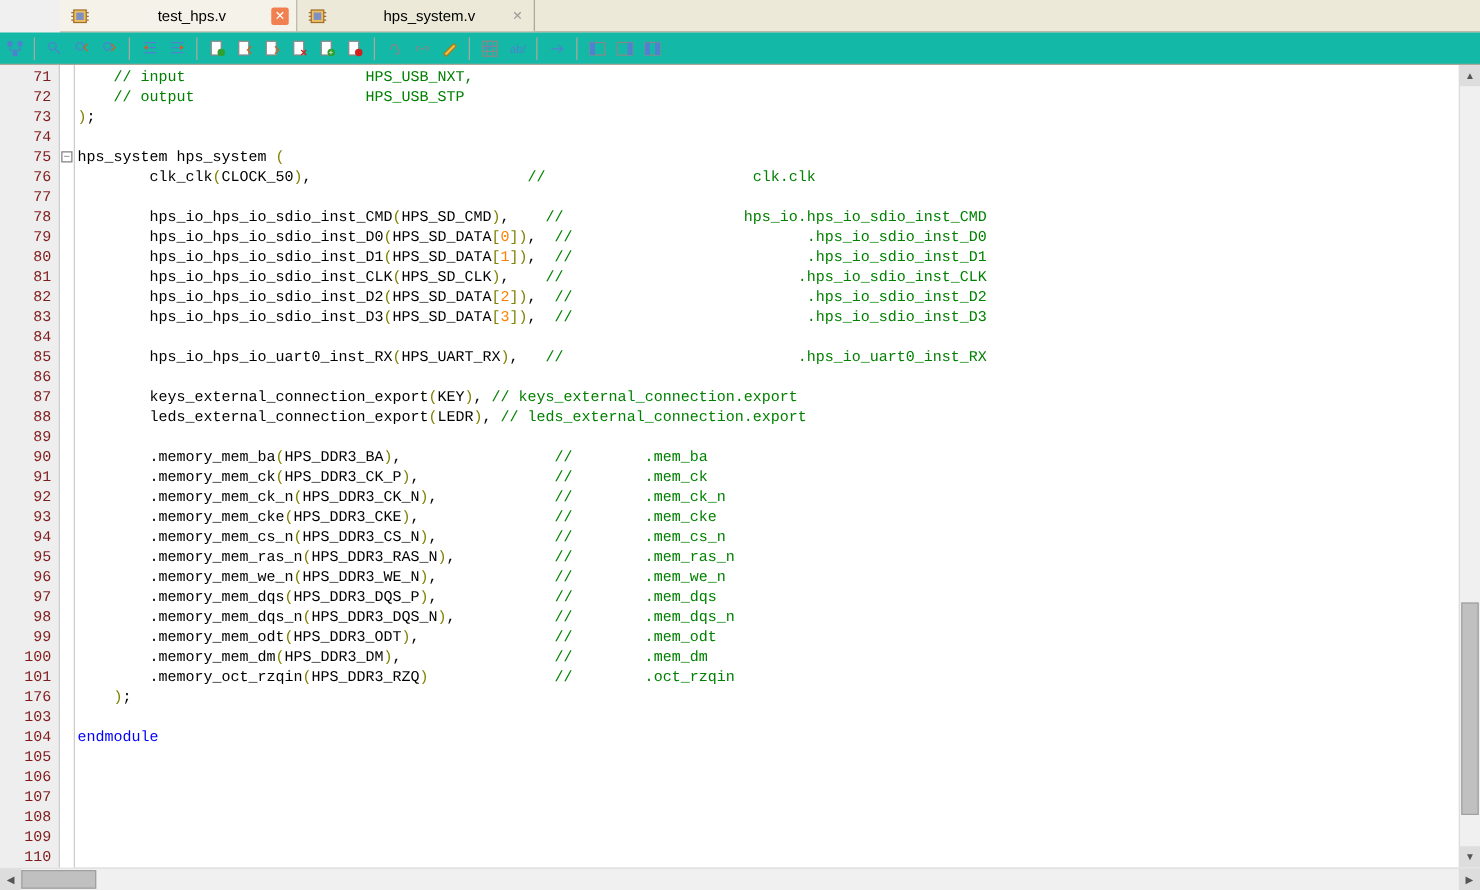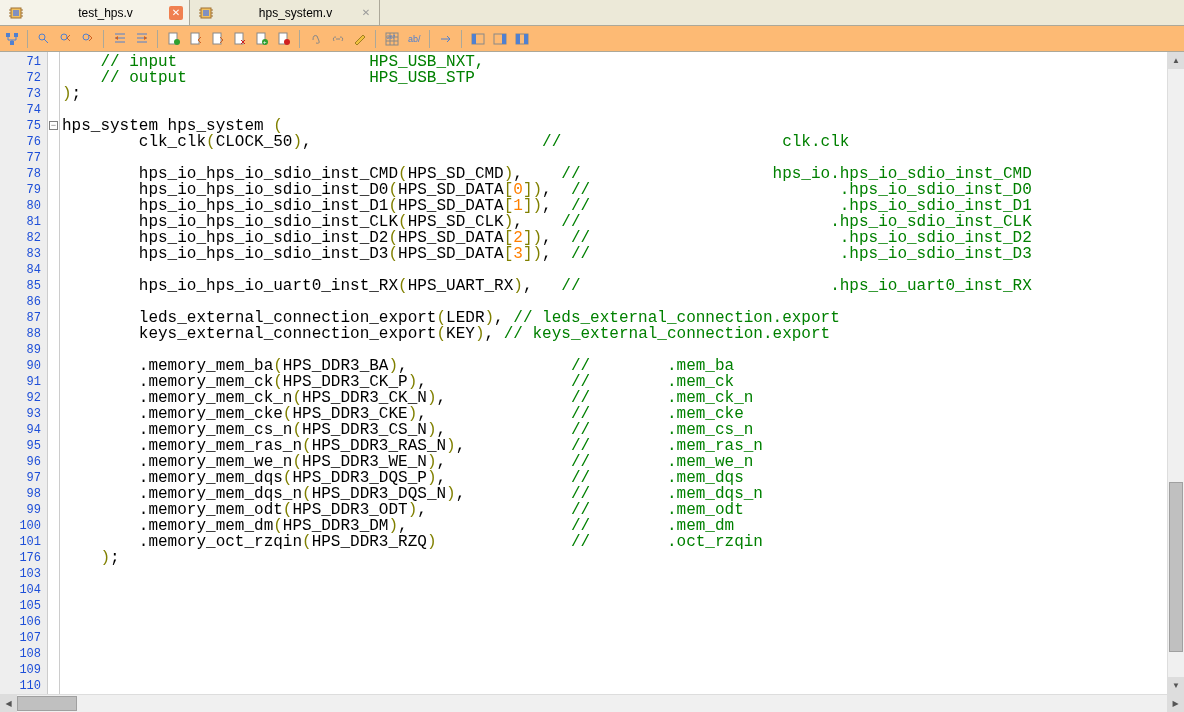--- a/index.html
+++ b/index.html
@@ -1,35 +1,35 @@
 <!DOCTYPE html>
 <html><head>
 <meta charset="utf-8">
 <style>
 * { box-sizing: border-box; margin: 0; padding: 0; }
 body { font-family: "Segoe UI", Tahoma, sans-serif; font-size: 11px; background: #f0f0f0; overflow: hidden; }
 
-.tabs { height: 26px; background: #ece9d8; display: flex; border-bottom: 1px solid #aca899; }
+.tabs { height: 26px; background: #ece9d8; display: flex; border-bottom: 1px solid #aca899; margin-left: 48px; }
 .tab { display: flex; align-items: center; padding: 0 8px; border-right: 1px solid #aca899; background: #f5f3e9; min-width: 190px; position: relative; }
 .tab.inactive { background: #ece9d8; }
 .tab .close { position: absolute; right: 6px; width: 14px; height: 14px; display:flex; align-items:center; justify-content:center; font-size:10px; color:#999; border-radius:2px;}
 .tab.active .close { background:#f08050; color:#fff; }
 .tab .icon { width:16px; height:16px; margin-right:6px; display:inline-block; }
 .tab .name { flex:1; text-align:center; font-size:12px; }
 
-.toolbar { height: 26px; background: #fdba74; display:flex; align-items:center; padding:0 2px; border-bottom:1px solid #aca899; gap:2px;}
+.toolbar { height: 26px; background: #14b8a6; display:flex; align-items:center; padding:0 2px; border-bottom:1px solid #aca899; gap:2px;}
 .tb-btn { width:20px; height:20px; display:flex; align-items:center; justify-content:center; border:1px solid transparent; border-radius:2px;}
 .sep { width:2px; height:18px; border-left:1px solid #aca899; margin:0 3px;}
 
 .editor-area { display:flex; height: calc(712px - 26px - 26px - 18px); background:#fff; }
-.gutter { width:48px; background:#eeeeee; border-right:1px solid #ccc; text-align:right; font-family: "Courier New", monospace; font-size:12px; line-height:16px; color:#1d4ed8; padding-top:2px;}
+.gutter { width:48px; background:#eeeeee; border-right:1px solid #ccc; text-align:right; font-family: "Courier New", monospace; font-size:12px; line-height:16px; color:#7f1d1d; padding-top:2px;}
 .gutter .ln { padding-right:6px; height:16px;}
 .fold { width:12px; background:#fff; border-right:1px solid #ccc; position:relative;}
 .fold-mark { position:absolute; left:1px; width:9px; height:9px; border:1px solid #808080; background:#fff; font-size:9px; line-height:7px; text-align:center; color:#808080;}
-.code { flex:1; font-family: "Courier New", monospace; font-size:16px; line-height:16px; padding-top:2px; padding-left:2px; overflow:hidden; position:relative;}
+.code { flex:1; font-family: "Courier New", monospace; font-size:12px; line-height:16px; padding-top:2px; padding-left:2px; overflow:hidden; position:relative;}
 .code .line { height:16px; white-space:pre; }
 .code .c { color:#008000; }
 .code .k { color:#0000ff; }
 .code .n { color:#ff8000; }
 .code .b { color:#808000; }
 .code .t { color:#000; }
 .vscroll { width:17px; background:#f0f0f0; border-left:1px solid #ddd; position:relative;}
 .vscroll .arr { height:17px; background:#ddd; display:flex; align-items:center; justify-content:center; font-size:8px; color:#555;}
 .vscroll .thumb { position:absolute; left:1px; right:1px; background:#c0c0c0; border:1px solid #a0a0a0;}
 .hscroll { height:18px; background:#f0f0f0; display:flex; align-items:center; border-top:1px solid #ddd;}
@@ -311,37 +311,38 @@
       <div class="line"></div>
       <div class="line">        <span class="t">hps_io_hps_io_sdio_inst_CMD</span><span class="b">(</span><span class="t">HPS_SD_CMD</span><span class="b">)</span><span class="t">,    </span><span class="c">//                    hps_io.hps_io_sdio_inst_CMD</span></div>
       <div class="line">        <span class="t">hps_io_hps_io_sdio_inst_D0</span><span class="b">(</span><span class="t">HPS_SD_DATA</span><span class="b">[</span><span class="n">0</span><span class="b">])</span><span class="t">,  </span><span class="c">//                          .hps_io_sdio_inst_D0</span></div>
       <div class="line">        <span class="t">hps_io_hps_io_sdio_inst_D1</span><span class="b">(</span><span class="t">HPS_SD_DATA</span><span class="b">[</span><span class="n">1</span><span class="b">])</span><span class="t">,  </span><span class="c">//                          .hps_io_sdio_inst_D1</span></div>
       <div class="line">        <span class="t">hps_io_hps_io_sdio_inst_CLK</span><span class="b">(</span><span class="t">HPS_SD_CLK</span><span class="b">)</span><span class="t">,    </span><span class="c">//                          .hps_io_sdio_inst_CLK</span></div>
       <div class="line">        <span class="t">hps_io_hps_io_sdio_inst_D2</span><span class="b">(</span><span class="t">HPS_SD_DATA</span><span class="b">[</span><span class="n">2</span><span class="b">])</span><span class="t">,  </span><span class="c">//                          .hps_io_sdio_inst_D2</span></div>
       <div class="line">        <span class="t">hps_io_hps_io_sdio_inst_D3</span><span class="b">(</span><span class="t">HPS_SD_DATA</span><span class="b">[</span><span class="n">3</span><span class="b">])</span><span class="t">,  </span><span class="c">//                          .hps_io_sdio_inst_D3</span></div>
       <div class="line"></div>
       <div class="line">        <span class="t">hps_io_hps_io_uart0_inst_RX</span><span class="b">(</span><span class="t">HPS_UART_RX</span><span class="b">)</span><span class="t">,   </span><span class="c">//                          .hps_io_uart0_inst_RX</span></div>
       <div class="line"></div>
+      <div class="line">        <span class="t">keys_external_connection_export</span><span class="b">(</span><span class="t">KEY</span><span class="b">)</span><span class="t">, </span><span class="c">// keys_external_connection.export</span></div>
       <div class="line">        <span class="t">leds_external_connection_export</span><span class="b">(</span><span class="t">LEDR</span><span class="b">)</span><span class="t">, </span><span class="c">// leds_external_connection.export</span></div>
-      <div class="line">        <span class="t">keys_external_connection_export</span><span class="b">(</span><span class="t">KEY</span><span class="b">)</span><span class="t">, </span><span class="c">// keys_external_connection.export</span></div>
       <div class="line"></div>
       <div class="line">        <span class="t">.memory_mem_ba</span><span class="b">(</span><span class="t">HPS_DDR3_BA</span><span class="b">)</span><span class="t">,                 </span><span class="c">//        .mem_ba</span></div>
       <div class="line">        <span class="t">.memory_mem_ck</span><span class="b">(</span><span class="t">HPS_DDR3_CK_P</span><span class="b">)</span><span class="t">,               </span><span class="c">//        .mem_ck</span></div>
       <div class="line">        <span class="t">.memory_mem_ck_n</span><span class="b">(</span><span class="t">HPS_DDR3_CK_N</span><span class="b">)</span><span class="t">,             </span><span class="c">//        .mem_ck_n</span></div>
       <div class="line">        <span class="t">.memory_mem_cke</span><span class="b">(</span><span class="t">HPS_DDR3_CKE</span><span class="b">)</span><span class="t">,               </span><span class="c">//        .mem_cke</span></div>
       <div class="line">        <span class="t">.memory_mem_cs_n</span><span class="b">(</span><span class="t">HPS_DDR3_CS_N</span><span class="b">)</span><span class="t">,             </span><span class="c">//        .mem_cs_n</span></div>
       <div class="line">        <span class="t">.memory_mem_ras_n</span><span class="b">(</span><span class="t">HPS_DDR3_RAS_N</span><span class="b">)</span><span class="t">,           </span><span class="c">//        .mem_ras_n</span></div>
       <div class="line">        <span class="t">.memory_mem_we_n</span><span class="b">(</span><span class="t">HPS_DDR3_WE_N</span><span class="b">)</span><span class="t">,             </span><span class="c">//        .mem_we_n</span></div>
       <div class="line">        <span class="t">.memory_mem_dqs</span><span class="b">(</span><span class="t">HPS_DDR3_DQS_P</span><span class="b">)</span><span class="t">,             </span><span class="c">//        .mem_dqs</span></div>
       <div class="line">        <span class="t">.memory_mem_dqs_n</span><span class="b">(</span><span class="t">HPS_DDR3_DQS_N</span><span class="b">)</span><span class="t">,           </span><span class="c">//        .mem_dqs_n</span></div>
       <div class="line">        <span class="t">.memory_mem_odt</span><span class="b">(</span><span class="t">HPS_DDR3_ODT</span><span class="b">)</span><span class="t">,               </span><span class="c">//        .mem_odt</span></div>
       <div class="line">        <span class="t">.memory_mem_dm</span><span class="b">(</span><span class="t">HPS_DDR3_DM</span><span class="b">)</span><span class="t">,                 </span><span class="c">//        .mem_dm</span></div>
       <div class="line">        <span class="t">.memory_oct_rzqin</span><span class="b">(</span><span class="t">HPS_DDR3_RZQ</span><span class="b">)</span><span class="t">              </span><span class="c">//        .oct_rzqin</span></div>
       <div class="line">    <span class="b">)</span><span class="t">;</span></div>
       <div class="line"></div>
+      <div class="line"><span class="k">endmodule</span></div>
       <div class="line"></div>
     </div>
   <div class="vscroll">
     <div class="arr">▲</div>
     <div class="thumb" style="top:430px; height:170px;"></div>
     <div class="arr" style="position:absolute;bottom:0;left:0;right:0;">▼</div>
   </div>
 </div>
 
 <div class="hscroll">

